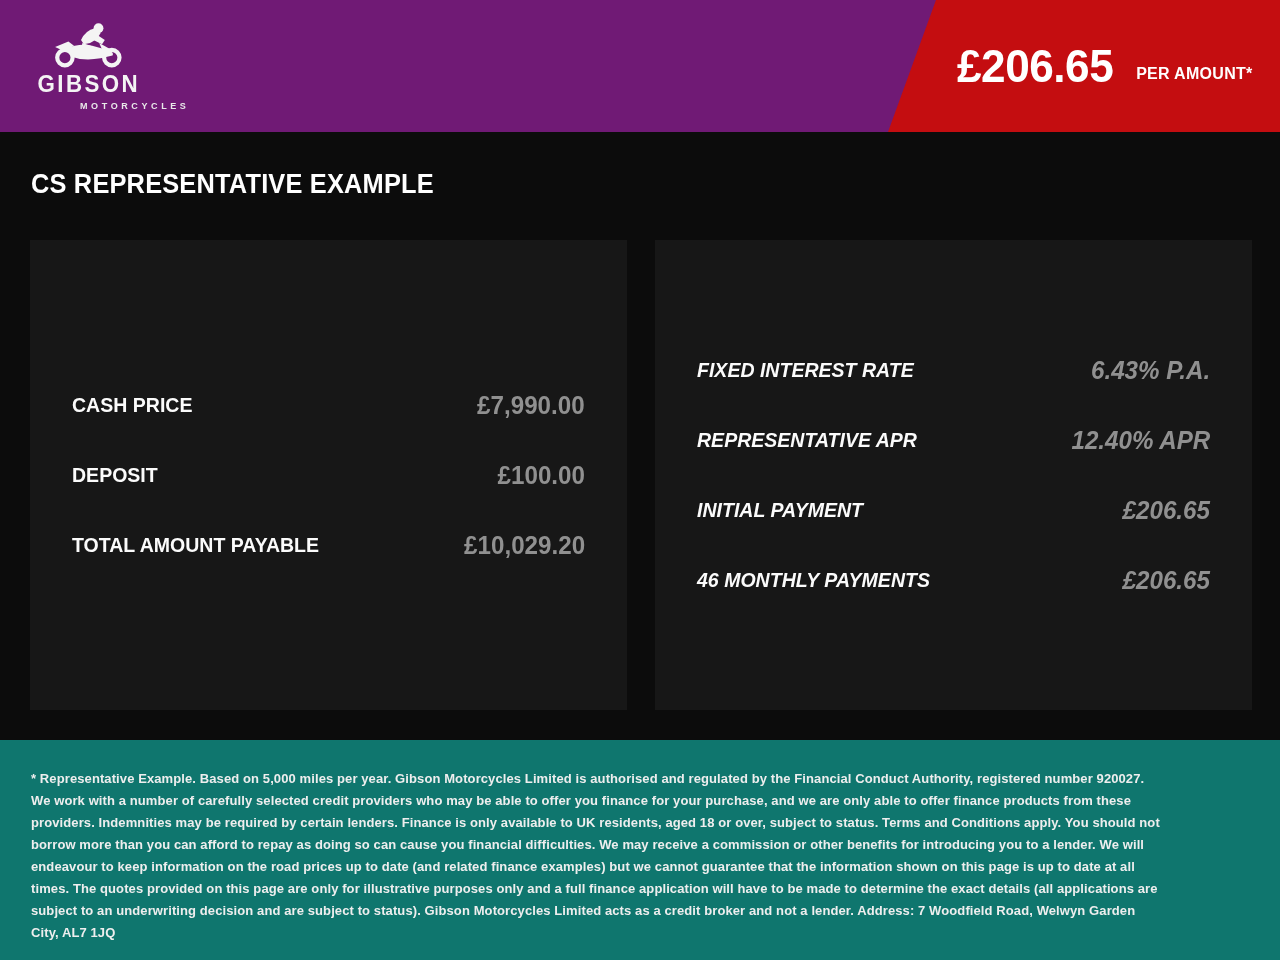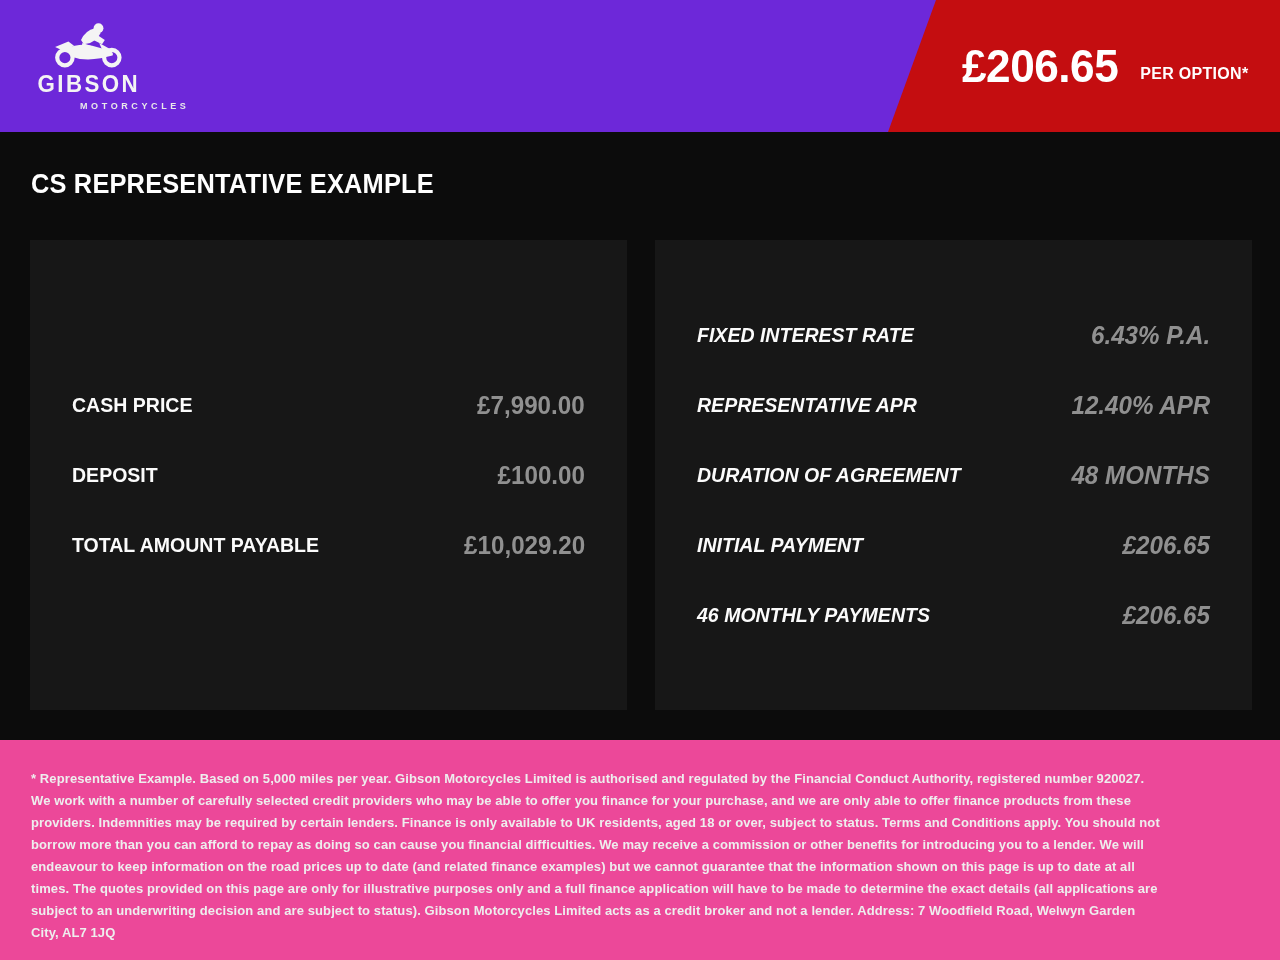--- a/index.html
+++ b/index.html
@@ -8,21 +8,21 @@
     background:#0c0c0c;
     font-family:"Liberation Sans", sans-serif;
     overflow:hidden;
     position:relative;
   }
   .page { position:absolute; inset:0; width:1280px; height:960px; }
 
   
   .header {
     position:absolute; top:0; left:0; width:1280px; height:132px;
-    background:#6d28d9;
+    background:#701a75;
   }
   .logo {
     position:absolute; left:36px; top:20px; width:104px;
     text-align:center; color:#f4f4f4;
   }
   .logo svg { width:70px; height:50px; display:block; margin:0 auto; }
   .logo-name {
     font-size:23px; font-weight:bold; letter-spacing:2.5px; margin-top:1px;
     transform:scaleX(0.97); transform-origin:center;
   }
@@ -71,21 +71,21 @@
     transform:scaleX(0.93); transform-origin:left center;
   }
   .row-value {
     font-size:26px; font-weight:bold; color:#909090; white-space:nowrap;
     transform:scaleX(0.93); transform-origin:right center;
   }
 
   
   .footer {
     position:absolute; top:740px; left:0; width:1280px; height:220px;
-    background:#ec4899;
+    background:#0f766e;
     padding:28px 115px 0 31px;
   }
   .disclaimer {
     font-size:13px; font-weight:bold; color:#eeeeee; line-height:22px;
     letter-spacing:0.1px;
   }
 </style>
 </head>
 <body>
 
@@ -115,21 +115,21 @@
             <path d="M42 30 L54 34 L49 46 L40 41 Z"></path>
           </g>
         </svg>
       </span>
       <div class="logo-name">GIBSON</div>
       <div class="logo-sub">MOTORCYCLES</div>
     </div>
 
     <div class="price-banner" style="background: rgb(196, 13, 16);">
       <span class="banner-amount">£206.65</span>
-      <span class="banner-period">PER OPTION*</span>
+      <span class="banner-period">PER AMOUNT*</span>
     </div>
   </div>
 
   <div class="page-title">CS REPRESENTATIVE EXAMPLE</div>
 
   <div class="panel panel-left">
     <div class="finance-row">
       <span class="row-label">CASH PRICE</span>
       <span class="row-value">£7,990.00</span>
     </div>
@@ -146,24 +146,20 @@
   <div class="panel panel-right">
     <div class="finance-row">
       <span class="row-label">FIXED INTEREST RATE</span>
       <span class="row-value">6.43% P.A.</span>
     </div>
     <div class="finance-row">
       <span class="row-label">REPRESENTATIVE APR</span>
       <span class="row-value">12.40% APR</span>
     </div>
     <div class="finance-row">
-      <span class="row-label">DURATION OF AGREEMENT</span>
-      <span class="row-value">48 MONTHS</span>
-    </div>
-    <div class="finance-row">
       <span class="row-label">INITIAL PAYMENT</span>
       <span class="row-value">£206.65</span>
     </div>
     <div class="finance-row">
       <span class="row-label">46 MONTHLY PAYMENTS</span>
       <span class="row-value">£206.65</span>
     </div>
   </div>
 
   <div class="footer">

